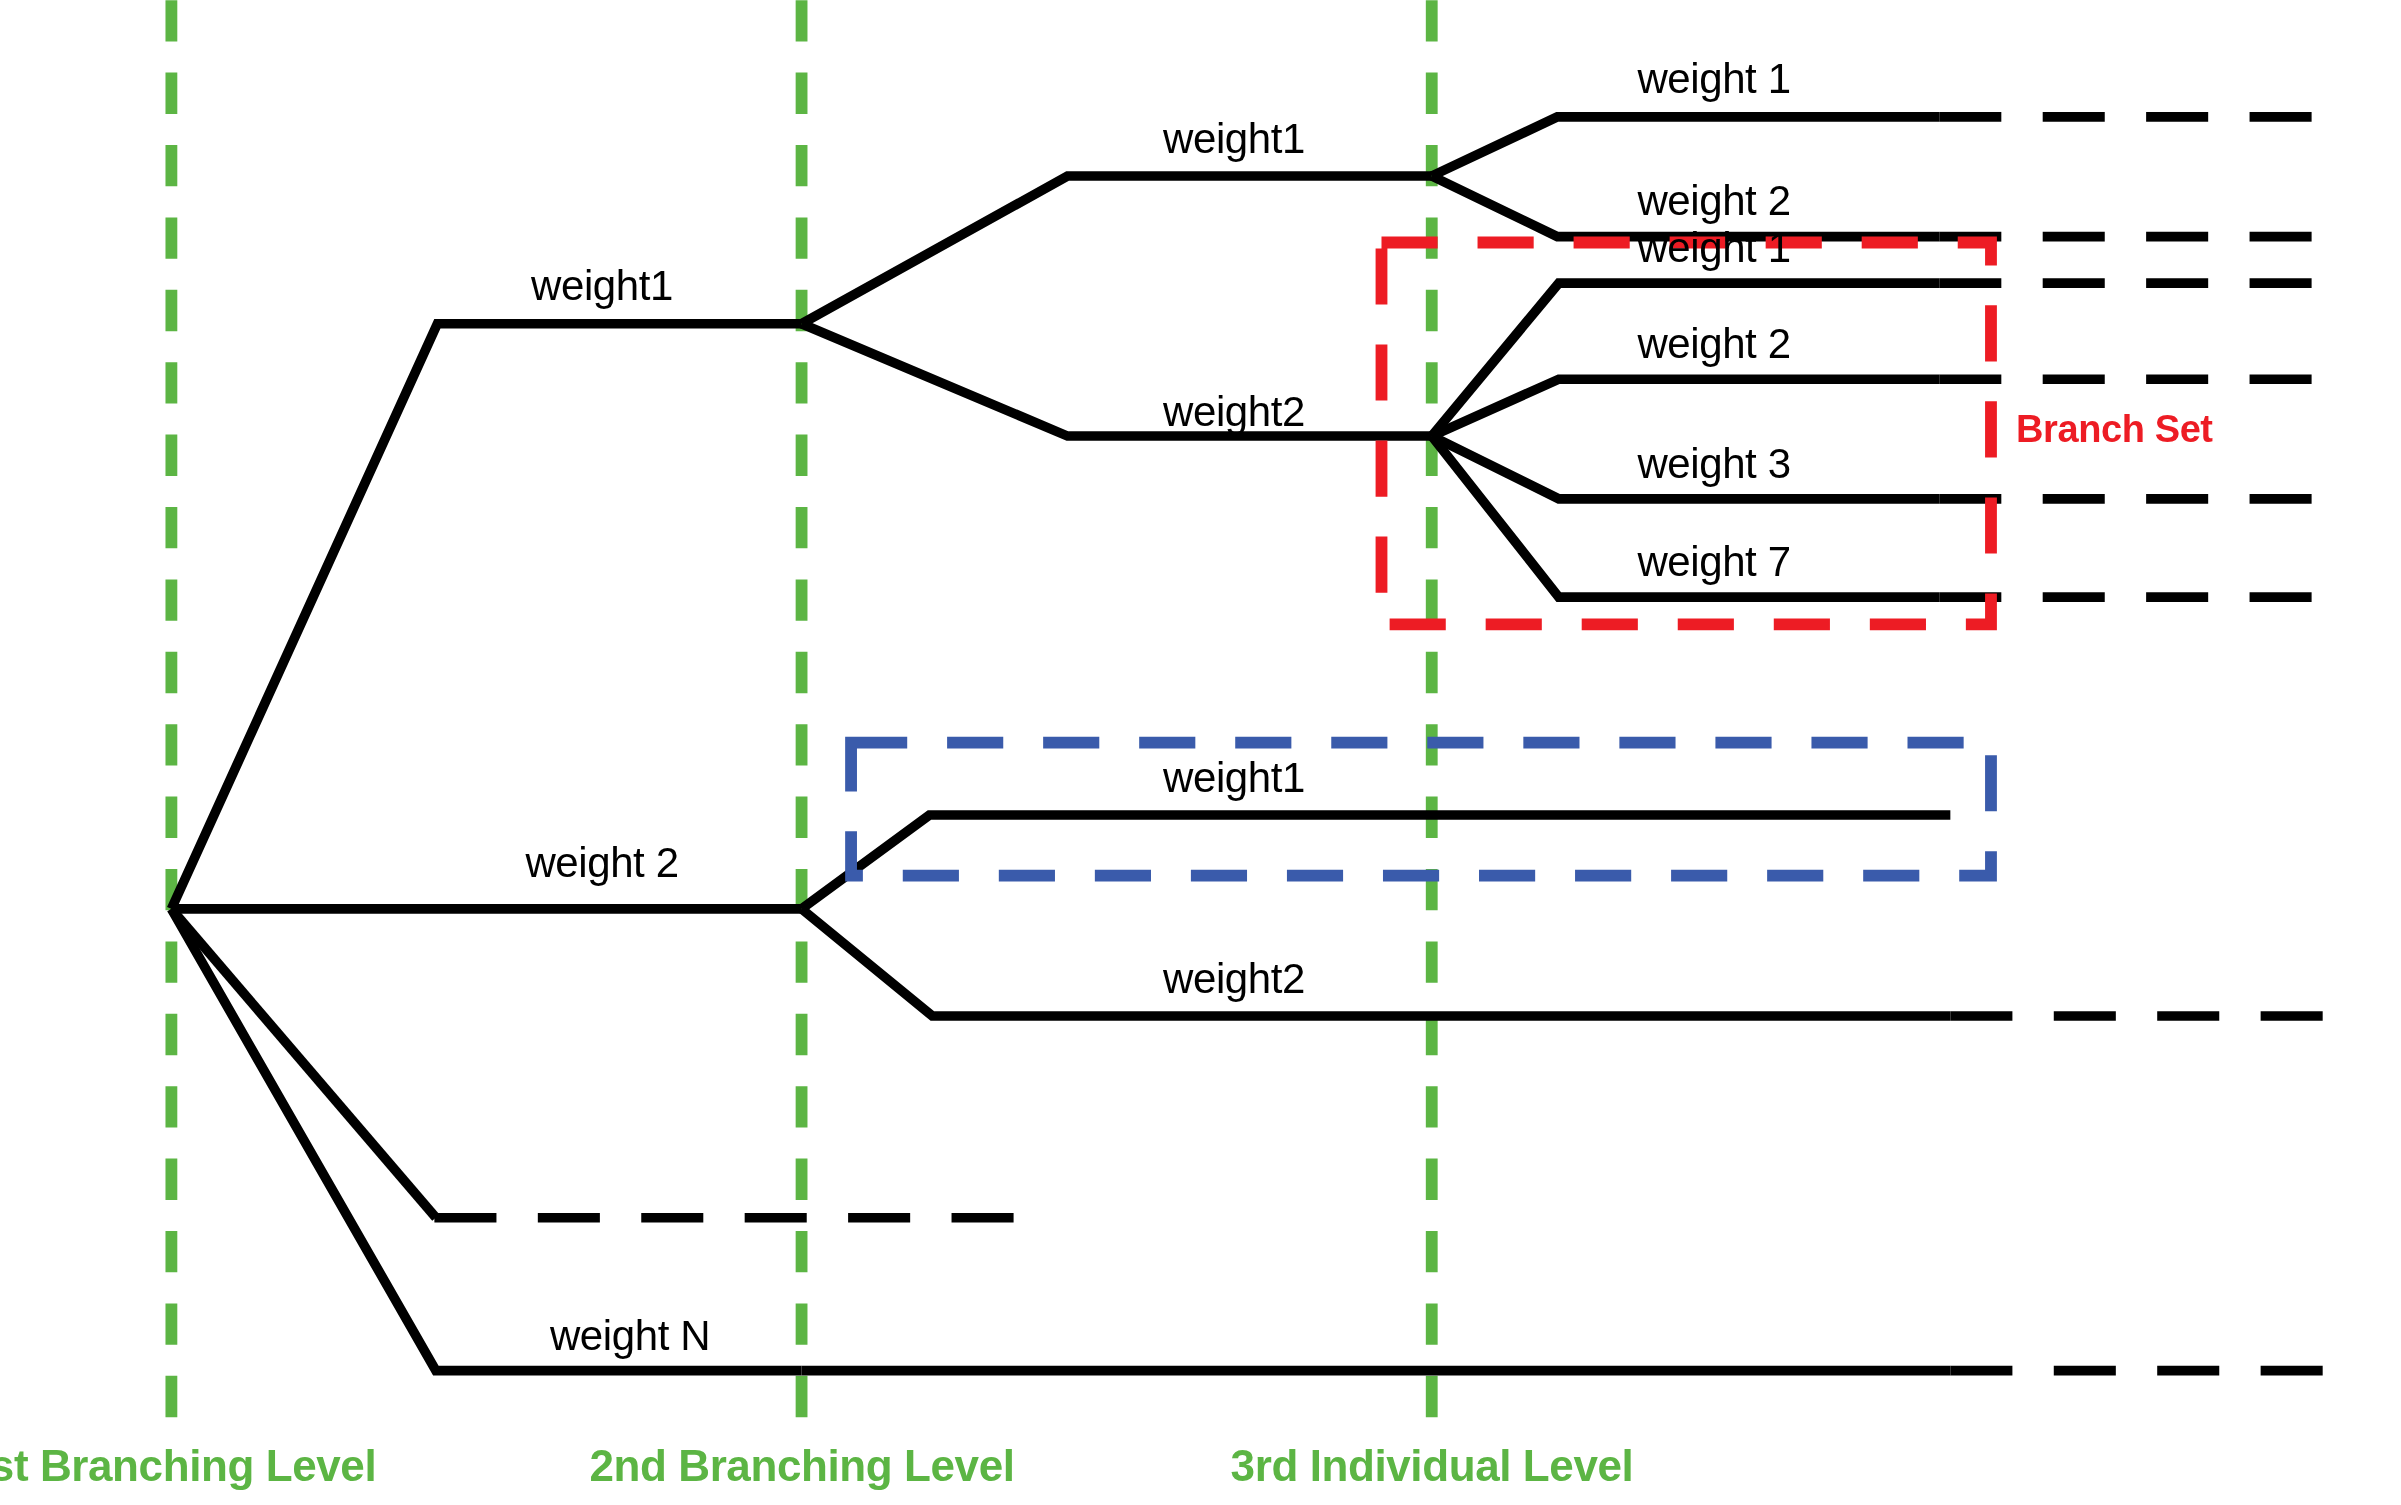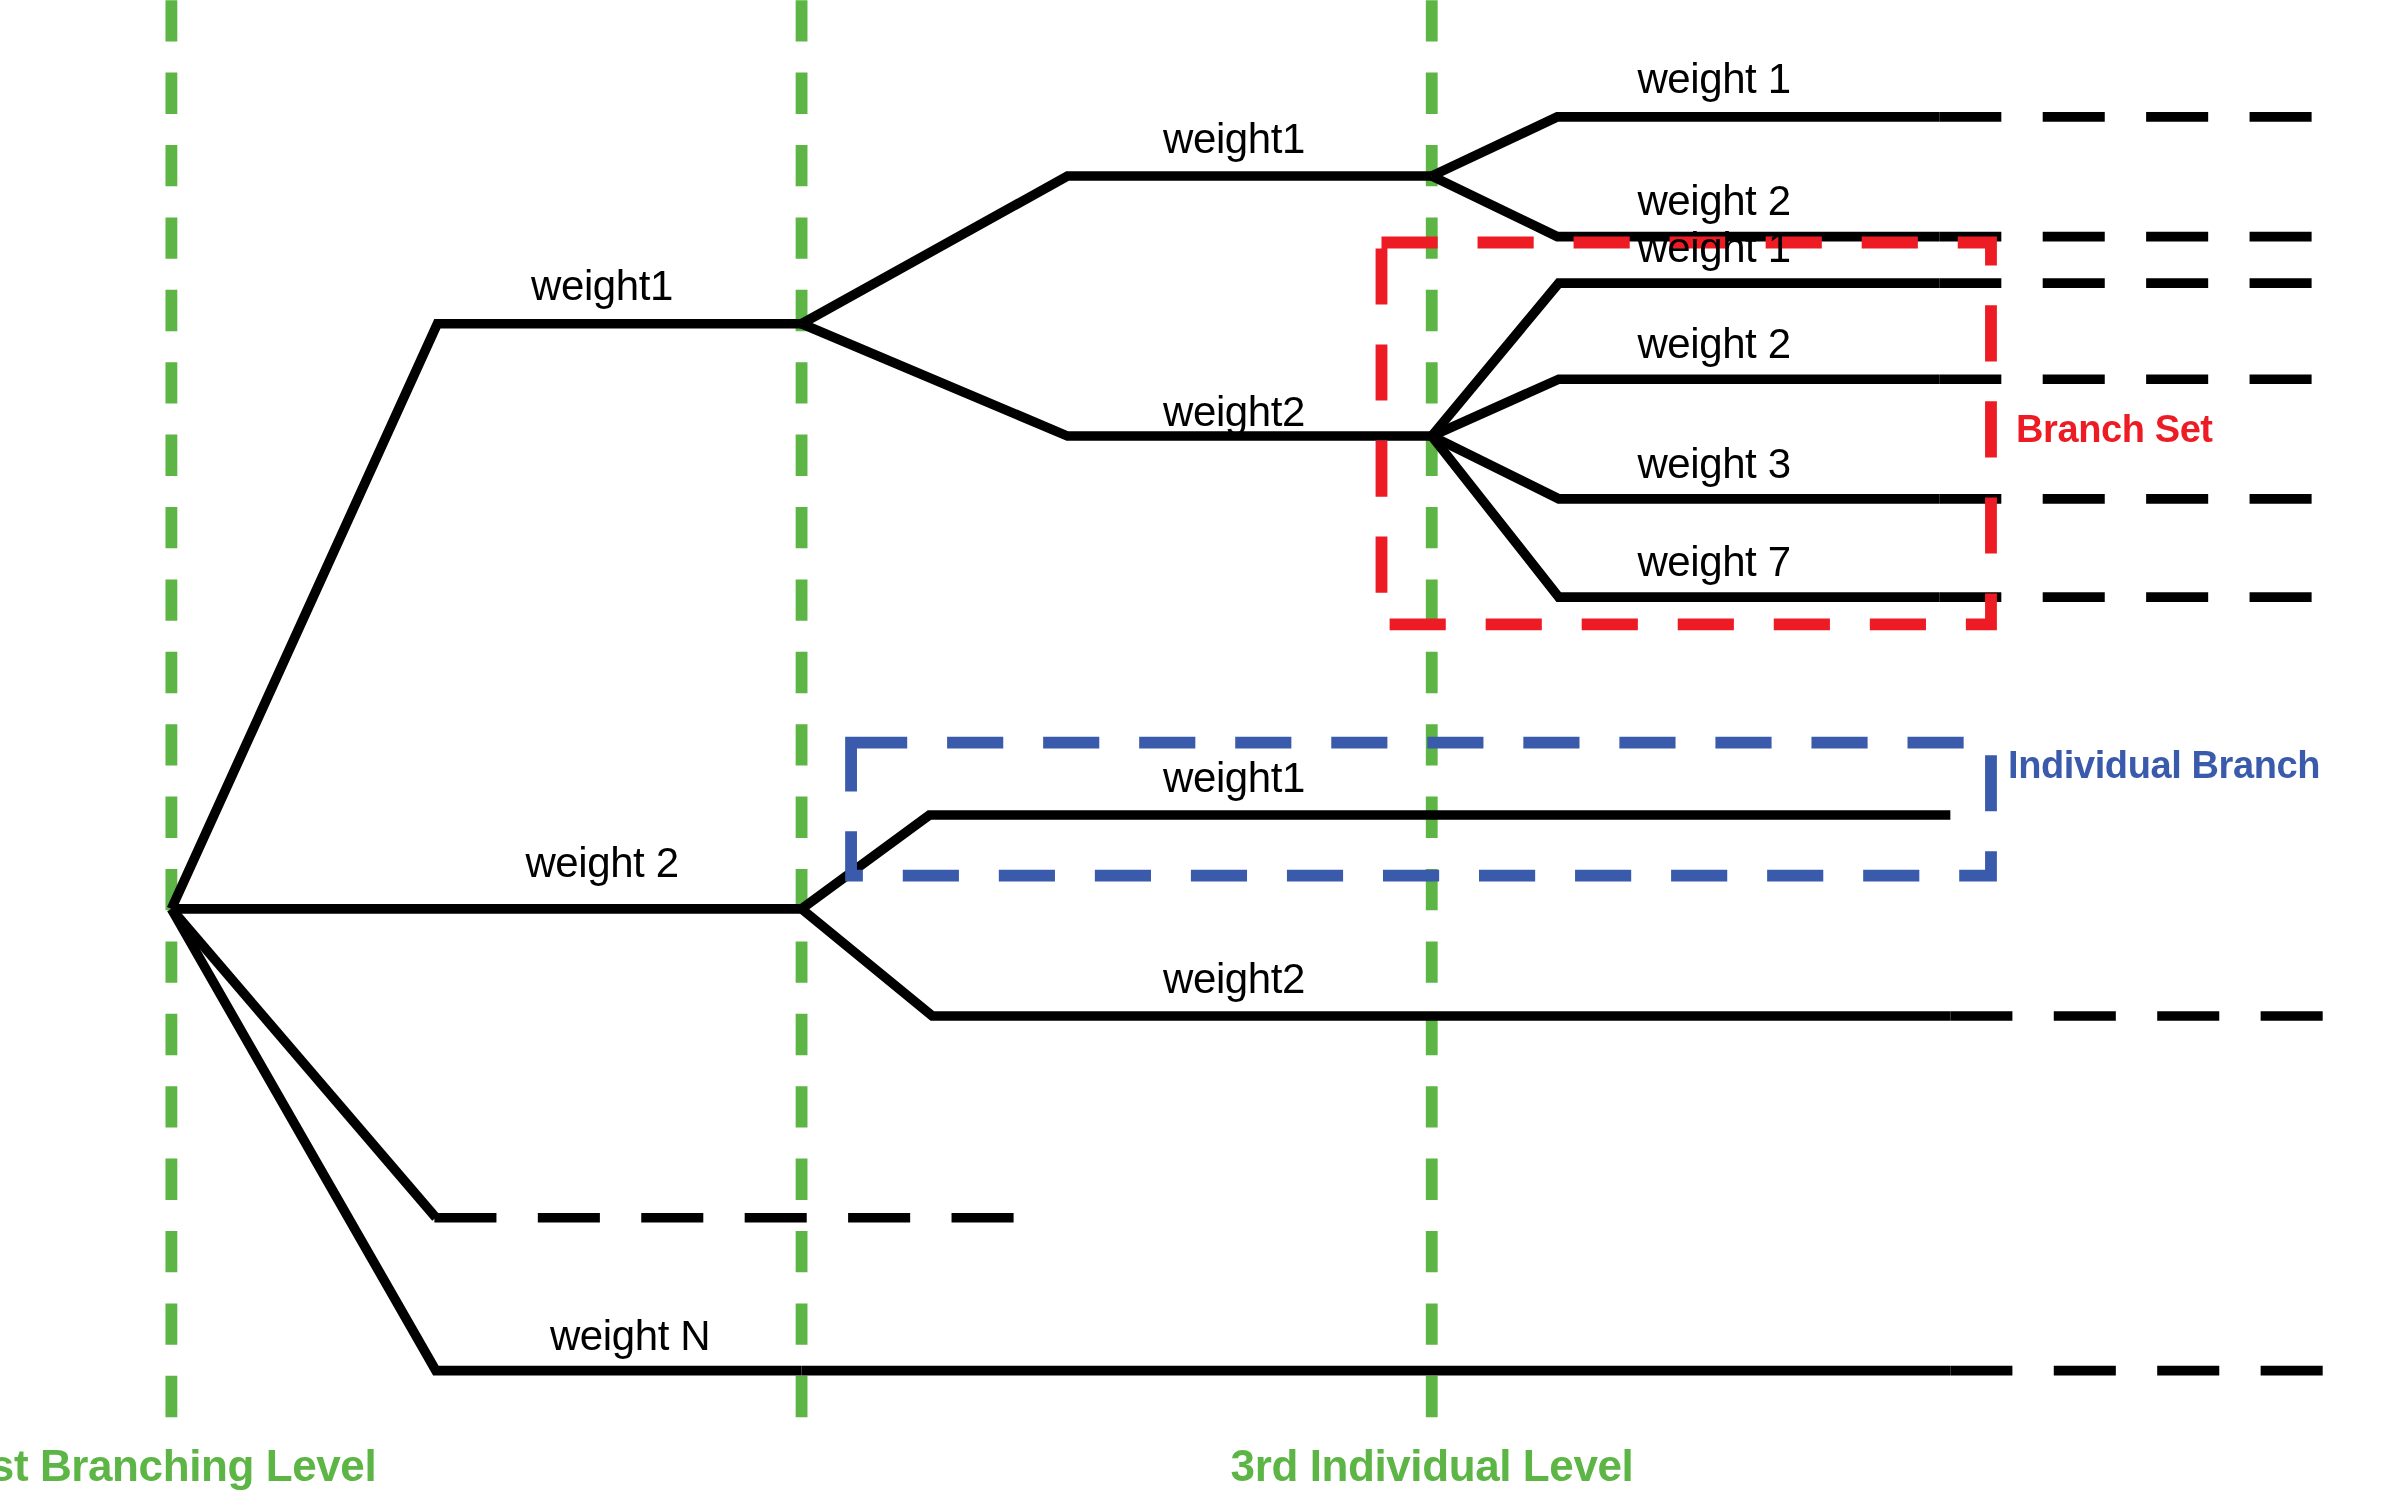--- a/index.html
+++ b/index.html
@@ -112,19 +112,19 @@
 
   <div class="lbl wlbl" style="left:1714px; top:103px;">weight 1</div>
   <div class="lbl wlbl" style="left:1714px; top:225px;">weight 2</div>
 
   <div class="lbl wlbl" style="left:1714px; top:272px;">weight 1</div>
   <div class="lbl wlbl" style="left:1714px; top:368px;">weight 2</div>
   <div class="lbl wlbl" style="left:1714px; top:488px;">weight 3</div>
   <div class="lbl wlbl" style="left:1714px; top:586px;">weight 7</div>
 
   <div class="lbl annot annot-red" style="left:2016px; top:429px;">Branch Set</div>
-  <div class="lbl annot annot-blue" style="left:2008px; top:765px;">Individual Branch</div>
 
   <div class="lbl levellbl" style="left:171px;  top:1441px;">1st Branching Level</div>
+  <div class="lbl levellbl" style="left:802px; top:1441px;">2nd Branching Level</div>
   <div class="lbl levellbl" style="left:1432px; top:1441px;">3rd Individual Level</div>
 
 </div>
 
 
 </body></html>

